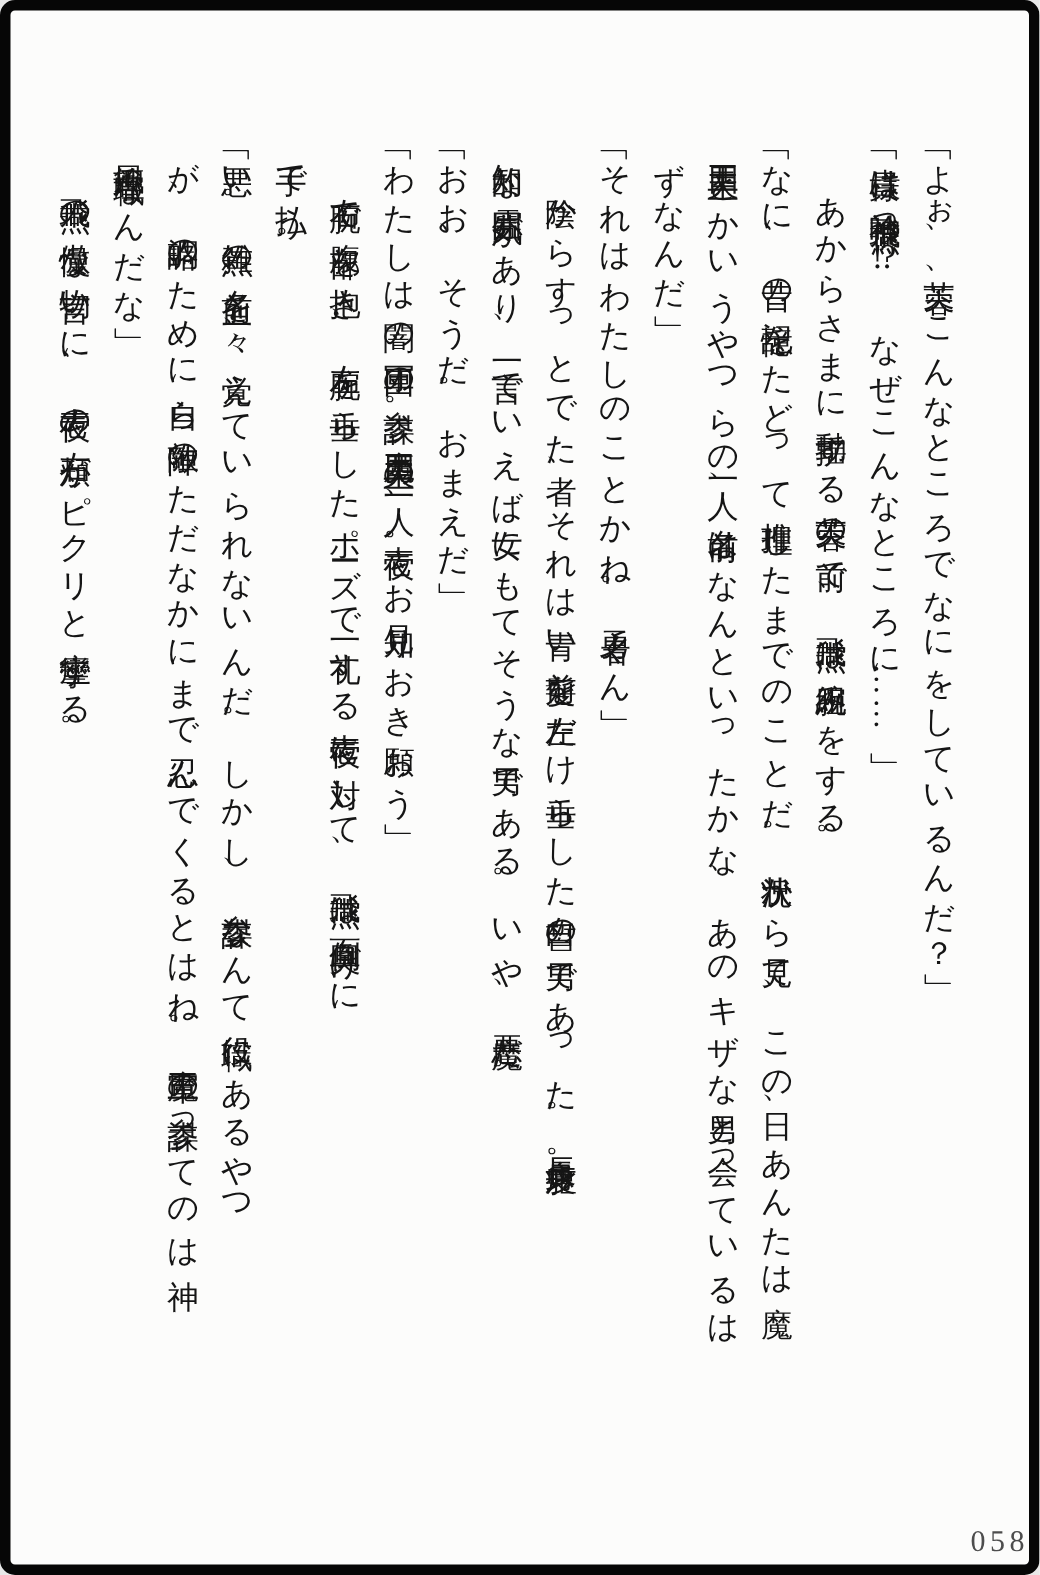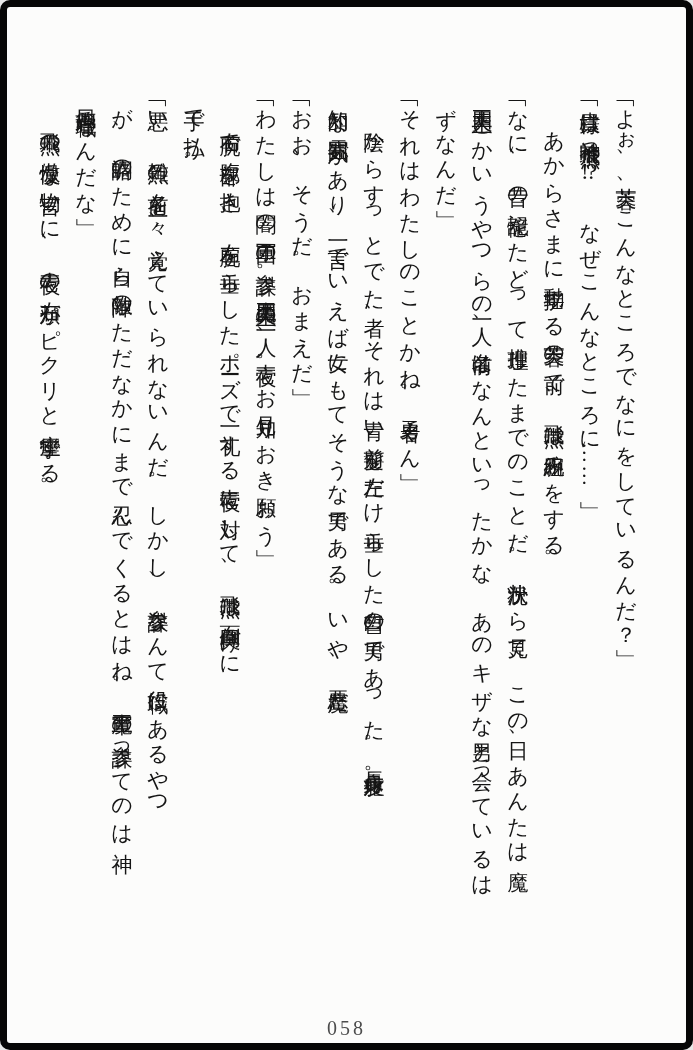--- a/index.html
+++ b/index.html
@@ -33,21 +33,21 @@
   }
   .text-col {
     margin: 0;
     white-space: pre;            
   }
   .page-number {
     position: absolute;
     bottom: 3px;
     left: 0;
     right: 0;
-    text-align: center;
+    text-align: right;
     font-size: 20px;
     letter-spacing: 3px;
     color: #4d4d4d;
     font-family: "Liberation Serif", "DejaVu Serif", serif;
   }
 </style>
 </head>
 <body>
 
 <div class="book-page">

